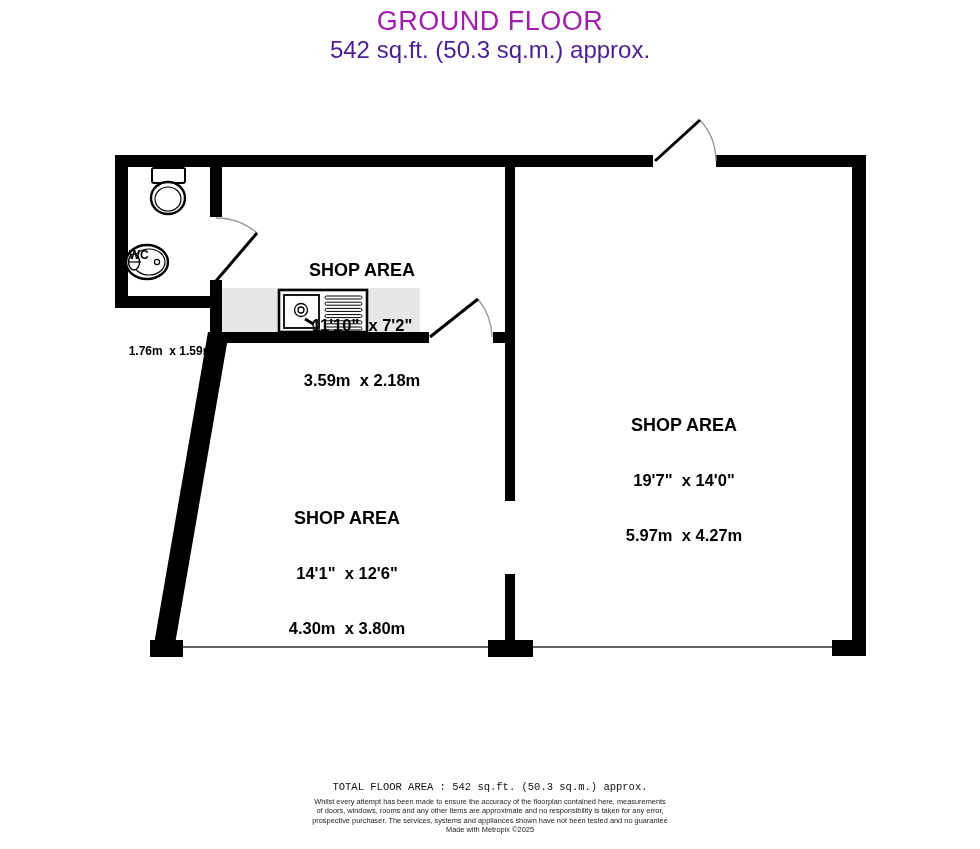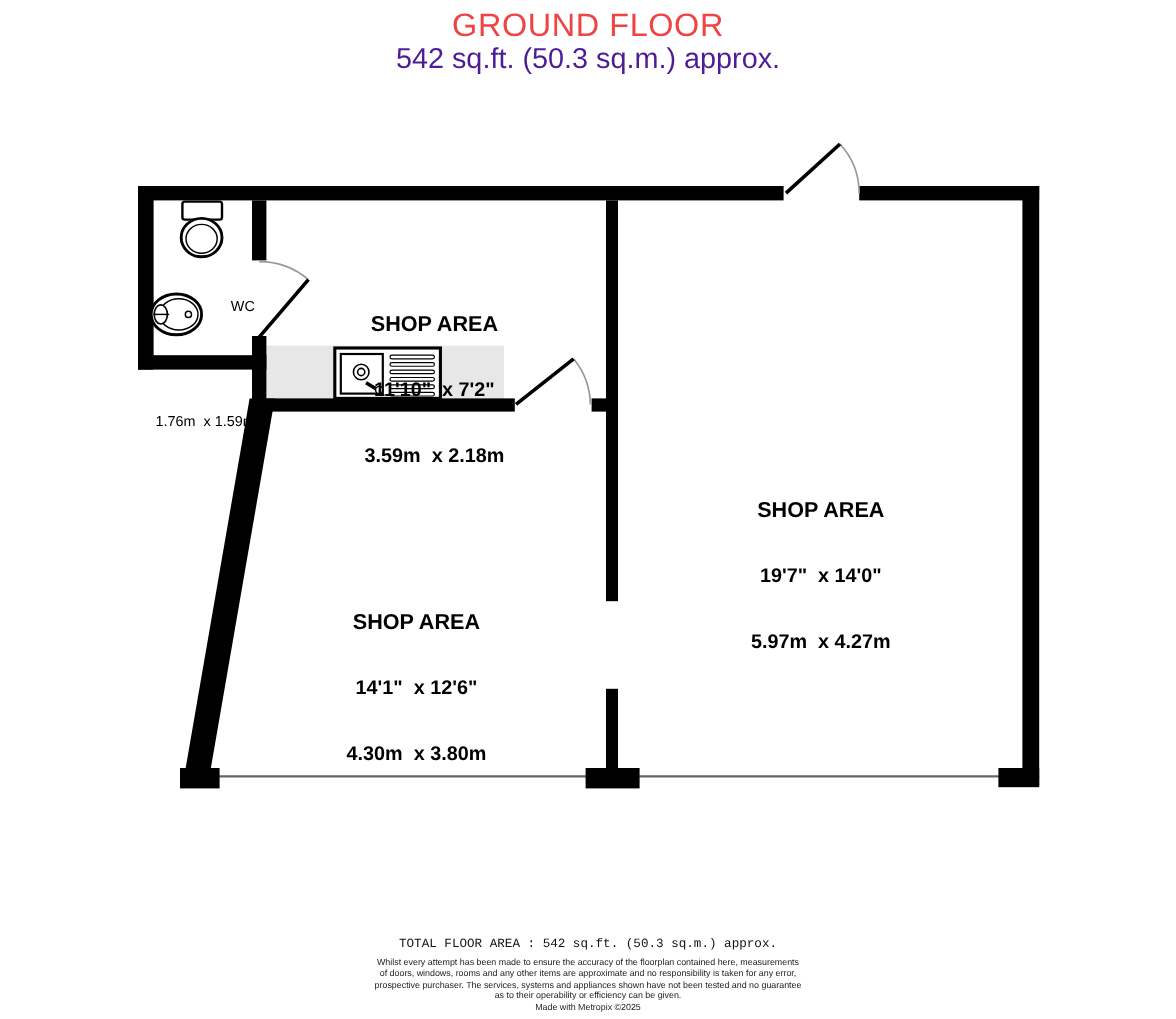--- a/index.html
+++ b/index.html
@@ -3,29 +3,29 @@
 <meta charset="utf-8">
 <style>
   html,body{margin:0;padding:0;}
   body{
     width:980px;height:849px;position:relative;background:#ffffff;
     font-family:"Liberation Sans", sans-serif;color:#000;overflow:hidden;
   }
   .abs{position:absolute;}
   
   .title-block{left:0;top:6px;width:980px;text-align:center;}
-  .title-line1{font-size:27px;line-height:30px;color:#ef4444;letter-spacing:0.5px;}
+  .title-line1{font-size:27px;line-height:30px;color:#a21caf;letter-spacing:0.5px;}
   .title-line2{font-size:24px;line-height:27px;color:#4c1d95;}
   
   .plan-svg{left:0;top:0;}
   
   .room-label{transform:translateX(-50%);text-align:center;font-weight:bold;white-space:pre;}
   .room-label .rl-name{font-size:18px;line-height:20px;}
   .room-label .rl-dim{font-size:16.5px;line-height:19px;}
-  .wc-label{transform:translateX(-50%);text-align:right;font-weight:normal;white-space:pre;}
+  .wc-label{transform:translateX(-50%);text-align:left;font-weight:bold;white-space:pre;}
   .wc-label .wl-name{font-size:12px;line-height:12px;}
   .wc-label .wl-dim{font-size:12px;line-height:12px;}
   
   .footer-total{left:0;top:781px;width:980px;text-align:center;font-size:10.5px;line-height:13px;color:#111;font-family:Liberation Mono, monospace;}
   .footer-disclaimer{left:0;top:797px;width:980px;text-align:center;font-size:7.4px;line-height:9.4px;color:#222;}
 </style>
 </head>
 <body>
 
 <svg class="abs plan-svg" width="980" height="849" viewBox="0 0 980 849">
@@ -126,15 +126,14 @@
   <div class="rl-dim">14'1"  x 12'6"</div>
   <div class="rl-dim">4.30m  x 3.80m</div>
 </div>
 
 <div class="abs footer-total">TOTAL FLOOR AREA : 542 sq.ft. (50.3 sq.m.) approx.</div>
 
 <div class="abs footer-disclaimer">
   <div>Whilst every attempt has been made to ensure the accuracy of the floorplan contained here, measurements</div>
   <div>of doors, windows, rooms and any other items are approximate and no responsibility is taken for any error,</div>
   <div>prospective purchaser. The services, systems and appliances shown have not been tested and no guarantee</div>
-  <div>as to their operability or efficiency can be given.</div>
   <div>Made with Metropix ©2025</div>
 </div>
 
 </body></html>

